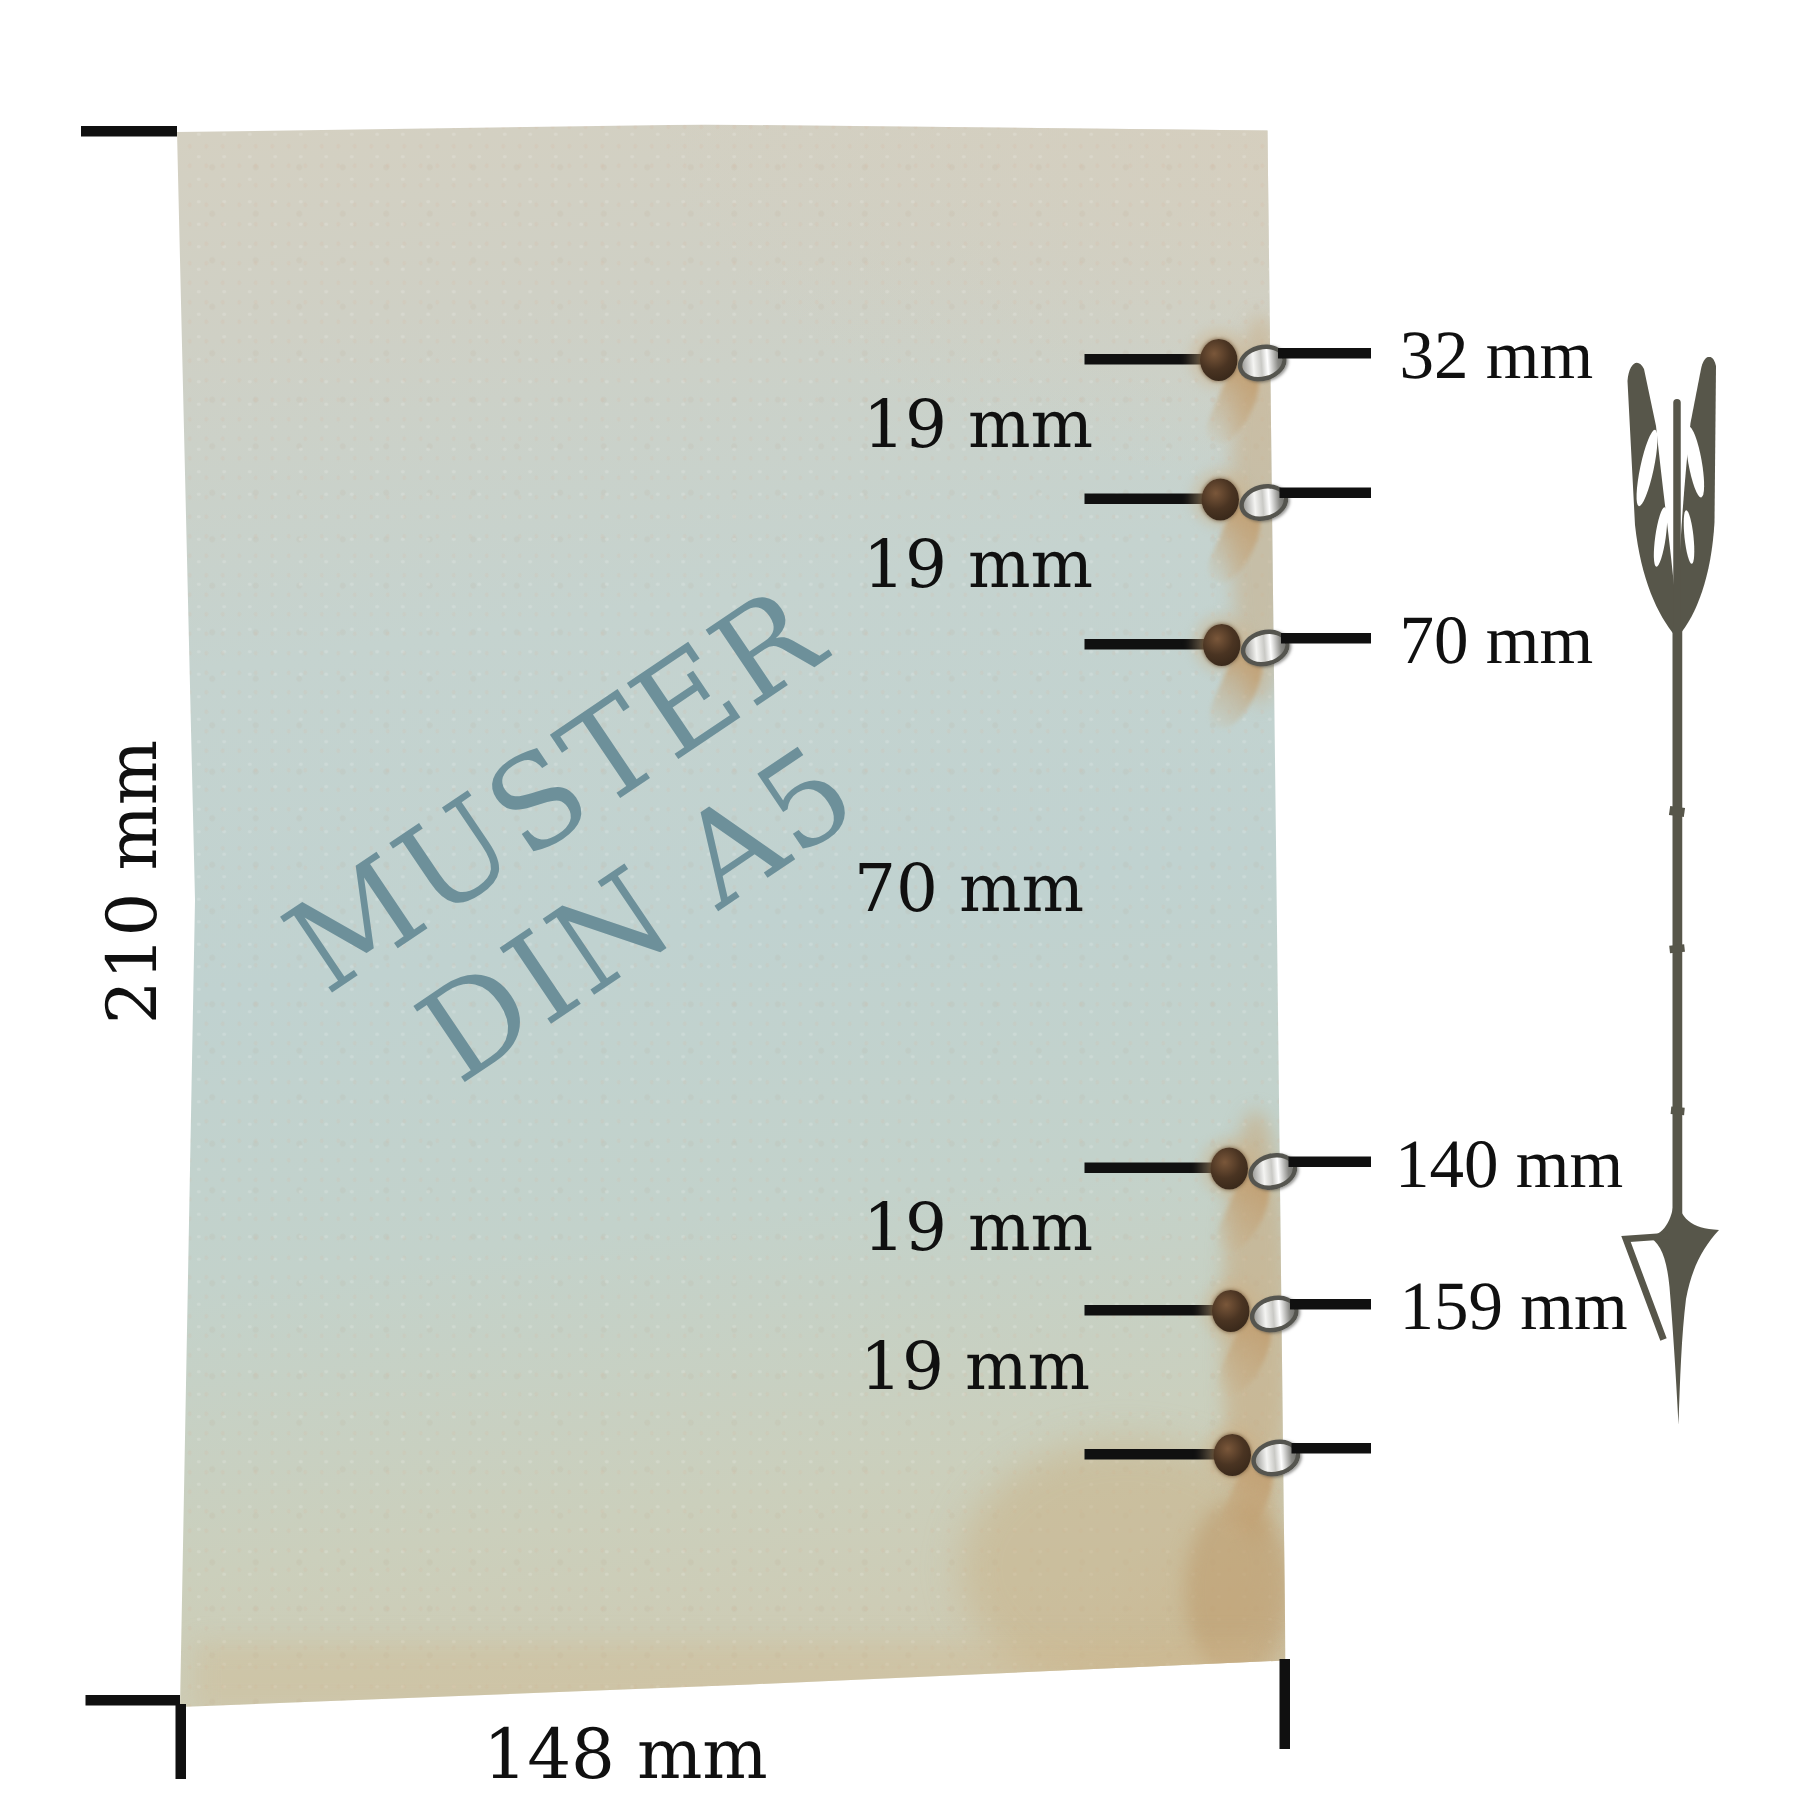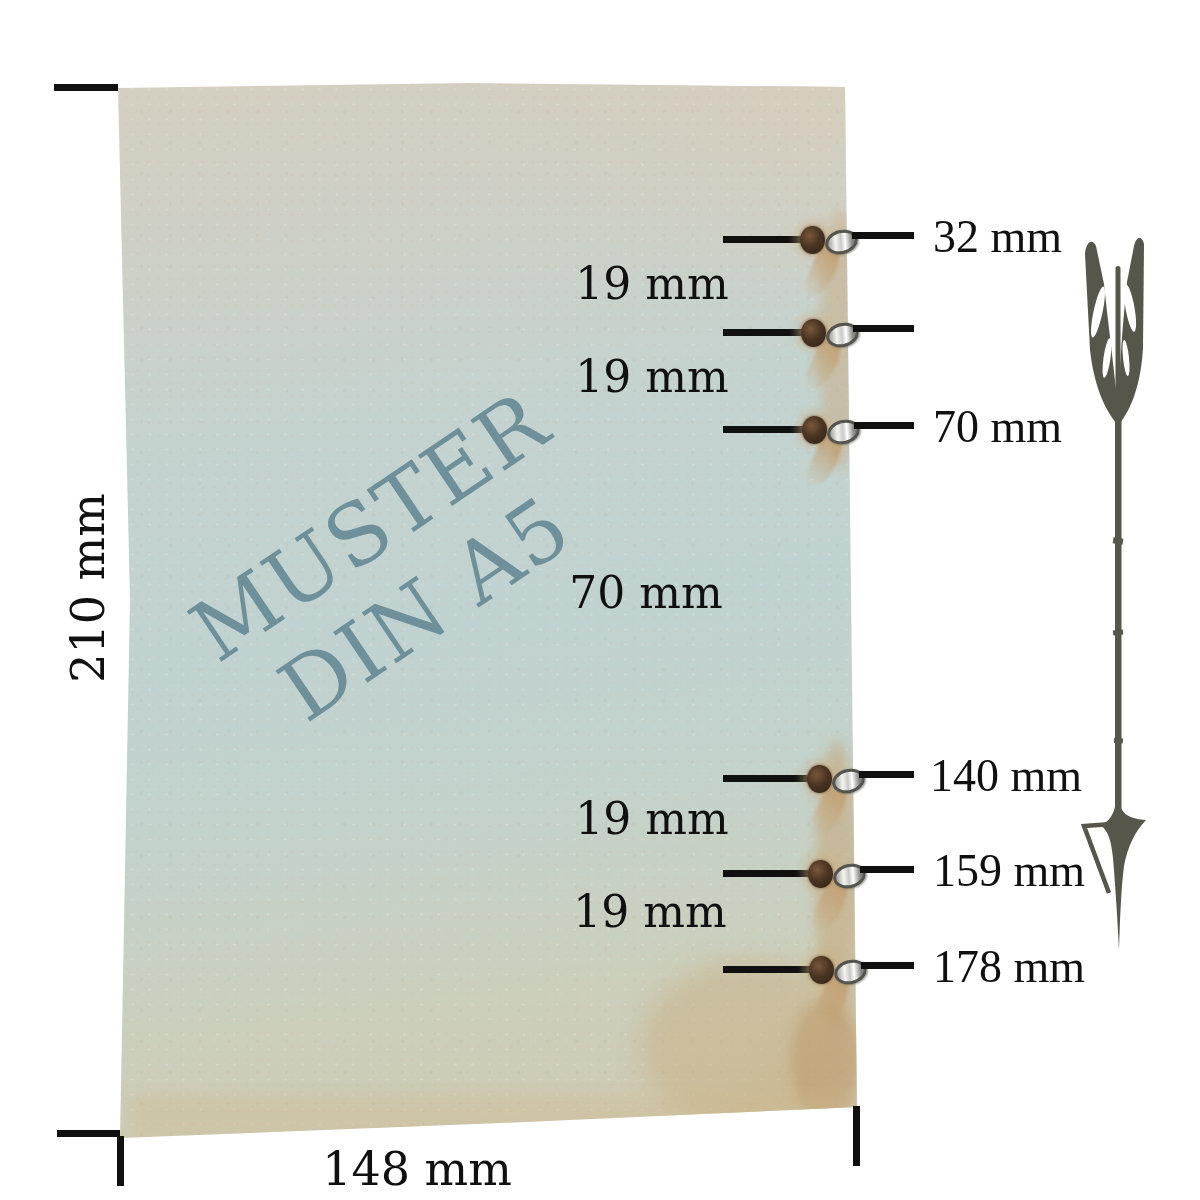--- a/index.html
+++ b/index.html
@@ -171,21 +171,20 @@
       <div class="mlabel" style="left: 933px; top: 845px;">159 mm</div>
     </div>
 
     <div class="hole-row">
       <div class="lineL" style="left: 723px; top: 966px; width: 88.2582px;"></div>
       <div class="halo" style="left: 798.258px; top: 944px;"></div>
       <div class="wedge" style="left: 820.258px; top: 972px;"></div>
       <div class="hole" style="left: 809.258px; top: 956px;"></div>
       <div class="ring" style="left: 834.258px; top: 960px;"></div>
       <div class="lineR" style="left: 861.258px; top: 962px; width: 52.7418px;"></div>
-      <div class="mlabel" style="left: 933px; top: 941px;">178 mm</div>
     </div>
   </div>
 
   <div id="gaps-layer">
       <div class="glabel" style="left: 652px; top: 284px;">19 mm</div>
       <div class="glabel" style="left: 652px; top: 377px;">19 mm</div>
       <div class="glabel" style="left: 646px; top: 593px;">70 mm</div>
       <div class="glabel" style="left: 652px; top: 819px;">19 mm</div>
       <div class="glabel" style="left: 650px; top: 912px;">19 mm</div>
     </div>

